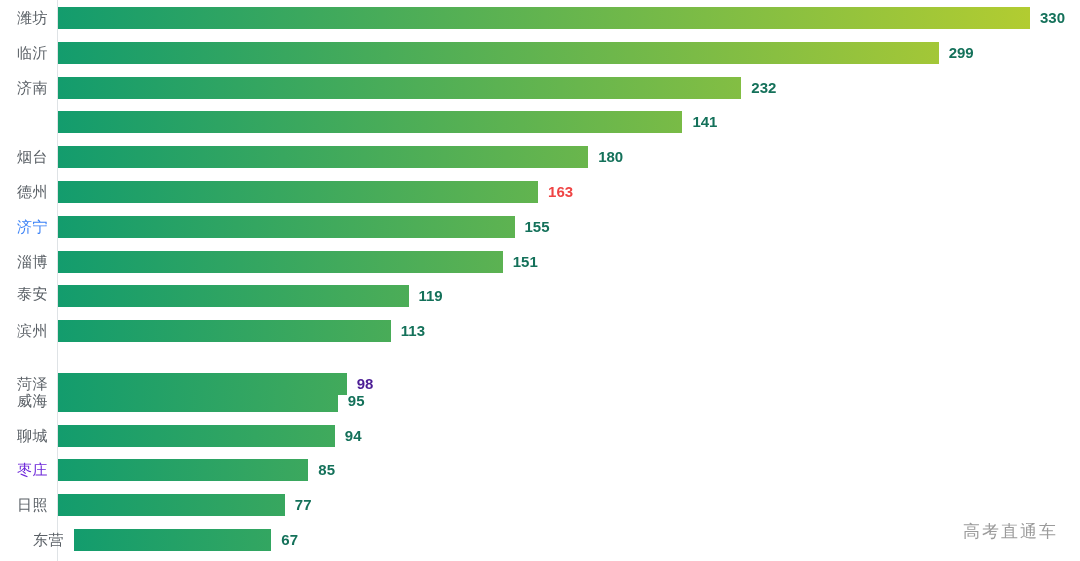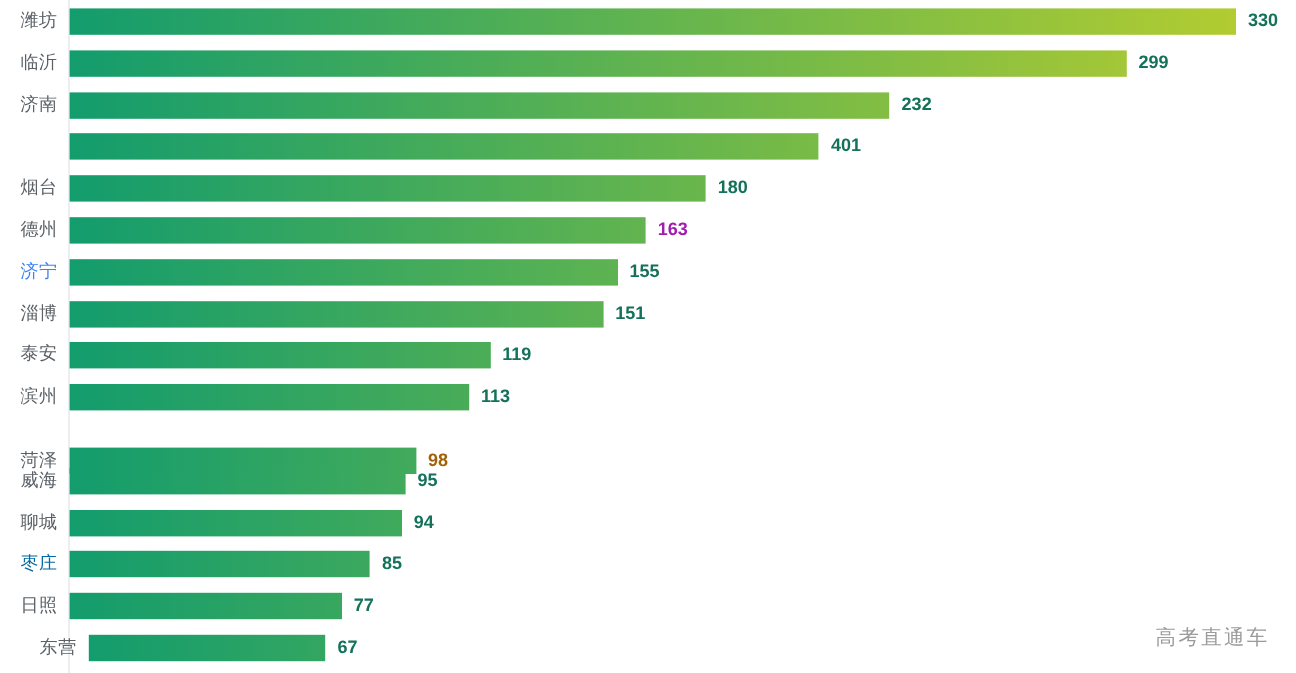--- a/index.html
+++ b/index.html
@@ -96,31 +96,31 @@
           <div class="bar-value" style="left: 948.691px; color: rgb(20, 113, 90);">299</div>
         </div>
         <div class="bar-row" style="top: 76.6px;">
           <div class="cat-label" style="color: rgb(90, 96, 102);">济南</div>
           <div class="bar" style="width: 683.345px; height: 22px; background: linear-gradient(to right, rgb(19, 156, 109) 0%, rgb(131, 190, 67) 100%);"></div>
           <div class="bar-value" style="left: 751.345px; color: rgb(20, 113, 90);">232</div>
         </div>
         <div class="bar-row" style="top: 111.4px;">
           <div class="cat-label" style="color: #0f766e; padding-left: 44px;">青岛</div>
           <div class="bar" style="width: 624.436px; height: 22px; background: linear-gradient(to right, rgb(19, 156, 109) 0%, rgb(121, 187, 70) 100%);"></div>
-          <div class="bar-value" style="left: 692.436px; color: rgb(20, 113, 90);">401</div>
+          <div class="bar-value" style="left: 692.436px; color: rgb(20, 113, 90);">141</div>
         </div>
         <div class="bar-row" style="top: 146.2px; padding-left: 23px;">
           <div class="cat-label" style="color: rgb(90, 96, 102);">烟台</div>
           <div class="bar" style="width: 530.182px; height: 22px; background: linear-gradient(to right, rgb(19, 156, 109) 0%, rgb(106, 182, 76) 100%);"></div>
           <div class="bar-value" style="left: 598.182px; color: rgb(20, 113, 90);">180</div>
         </div>
         <div class="bar-row" style="top: 181px;">
           <div class="cat-label" style="color: rgb(90, 96, 102);">德州</div>
           <div class="bar" style="width: 480.109px; height: 22px; background: linear-gradient(to right, rgb(19, 156, 109) 0%, rgb(98, 180, 79) 100%);"></div>
-          <div class="bar-value" style="left: 548.109px; color: #a21caf;">163</div>
+          <div class="bar-value" style="left: 548.109px; color: #ef4444;">163</div>
         </div>
         <div class="bar-row" style="top: 215.8px;">
           <div class="cat-label" style="color: #3b82f6;">济宁</div>
           <div class="bar" style="width: 456.545px; height: 22px; background: linear-gradient(to right, rgb(19, 156, 109) 0%, rgb(94, 179, 81) 100%);"></div>
           <div class="bar-value" style="left: 524.545px; color: rgb(20, 113, 90);">155</div>
         </div>
         <div class="bar-row" style="top: 250.6px;">
           <div class="cat-label" style="color: rgb(90, 96, 102);">淄博</div>
           <div class="bar" style="width: 444.764px; height: 22px; background: linear-gradient(to right, rgb(19, 156, 109) 0%, rgb(92, 178, 82) 100%);"></div>
           <div class="bar-value" style="left: 512.764px; color: rgb(20, 113, 90);">151</div>
@@ -131,34 +131,34 @@
           <div class="bar-value" style="left: 418.509px; color: rgb(20, 113, 90);">119</div>
         </div>
         <div class="bar-row" style="top: 320.2px;">
           <div class="cat-label" style="color: rgb(90, 96, 102);">滨州</div>
           <div class="bar" style="width: 332.836px; height: 22px; background: linear-gradient(to right, rgb(19, 156, 109) 0%, rgb(73, 172, 88) 100%);"></div>
           <div class="bar-value" style="left: 400.836px; color: rgb(20, 113, 90);">113</div>
         </div>
         <div class="bar-row" style="top: 373px;">
           <div class="cat-label" style="color: rgb(90, 96, 102);">菏泽</div>
           <div class="bar" style="width: 288.655px; height: 22px; background: linear-gradient(to right, rgb(19, 156, 109) 0%, rgb(66, 170, 91) 100%);"></div>
-          <div class="bar-value" style="left: 356.655px; color: #a16207;">98</div>
+          <div class="bar-value" style="left: 356.655px; color: #4c1d95;">98</div>
         </div>
         <div class="bar-row" style="top: 389.8px;">
           <div class="cat-label" style="color: rgb(90, 96, 102);">威海</div>
           <div class="bar" style="width: 279.818px; height: 22px; background: linear-gradient(to right, rgb(19, 156, 109) 0%, rgb(65, 170, 92) 100%);"></div>
           <div class="bar-value" style="left: 347.818px; color: rgb(20, 113, 90);">95</div>
         </div>
         <div class="bar-row" style="top: 424.6px;">
           <div class="cat-label" style="color: rgb(90, 96, 102);">聊城</div>
           <div class="bar" style="width: 276.873px; height: 22px; background: linear-gradient(to right, rgb(19, 156, 109) 0%, rgb(64, 170, 92) 100%);"></div>
           <div class="bar-value" style="left: 344.873px; color: rgb(20, 113, 90);">94</div>
         </div>
         <div class="bar-row" style="top: 459.4px;">
-          <div class="cat-label" style="color: #0369a1;">枣庄</div>
+          <div class="cat-label" style="color: #6d28d9;">枣庄</div>
           <div class="bar" style="width: 250.364px; height: 22px; background: linear-gradient(to right, rgb(19, 156, 109) 0%, rgb(60, 168, 94) 100%);"></div>
           <div class="bar-value" style="left: 318.364px; color: rgb(20, 113, 90);">85</div>
         </div>
         <div class="bar-row" style="top: 494.2px;">
           <div class="cat-label" style="color: rgb(90, 96, 102); text-align: right;">日照</div>
           <div class="bar" style="width: 226.8px; height: 22px; background: linear-gradient(to right, rgb(19, 156, 109) 0%, rgb(56, 167, 95) 100%);"></div>
           <div class="bar-value" style="left: 294.8px; color: rgb(20, 113, 90);">77</div>
         </div>
         <div class="bar-row" style="top: 529px; margin-left: 16px;">
           <div class="cat-label" style="color: rgb(90, 96, 102);">东营</div>

